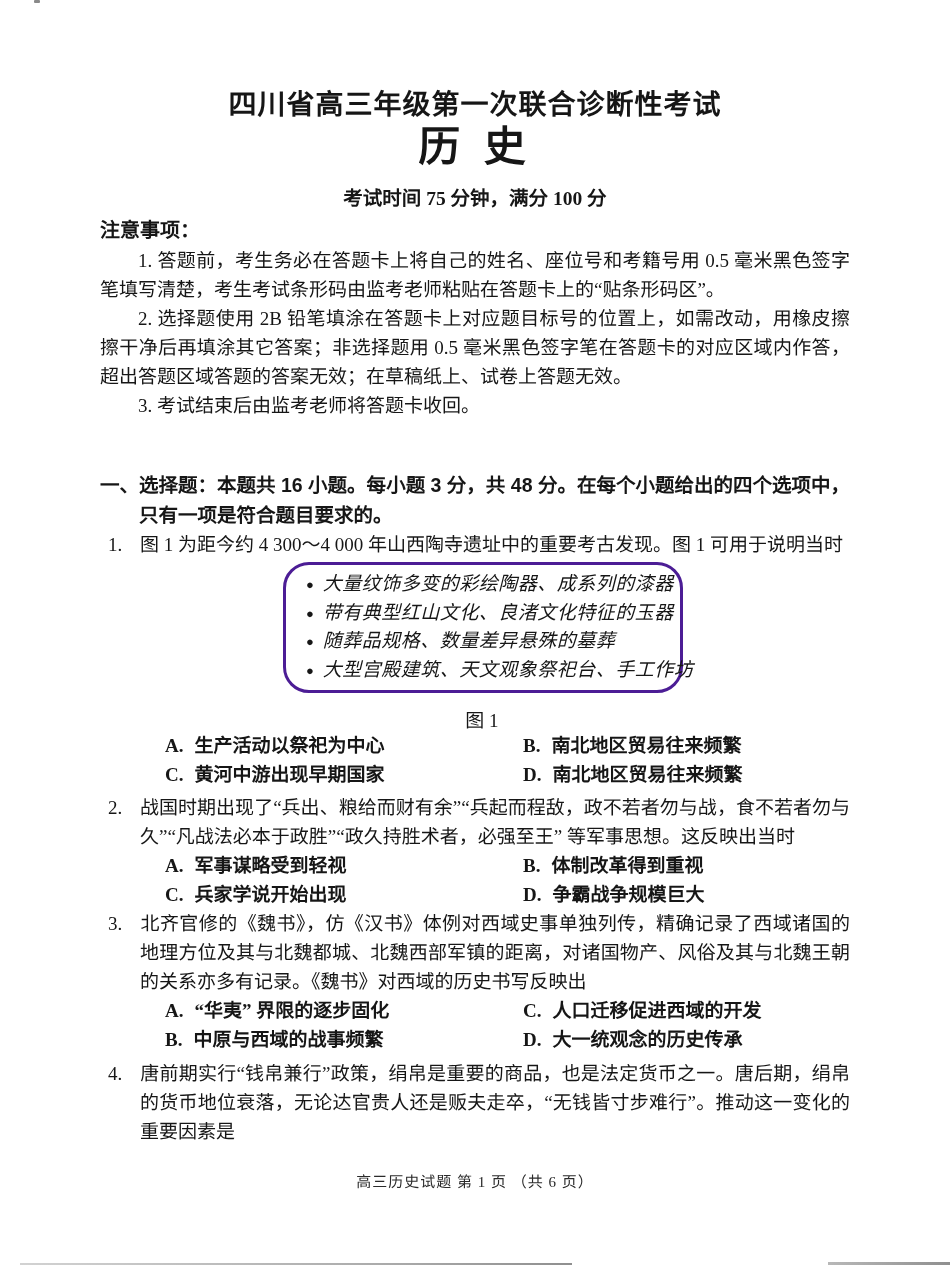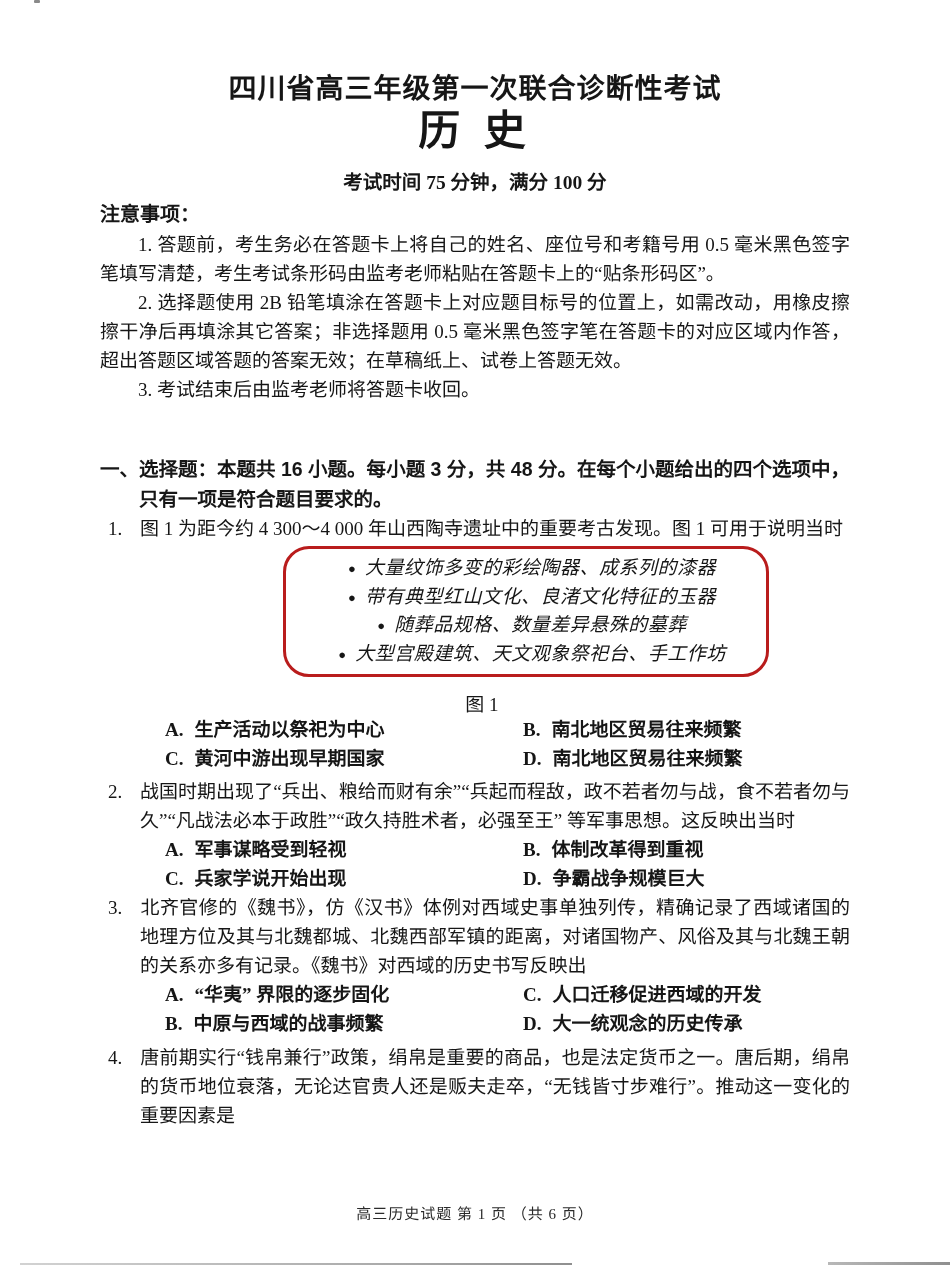--- a/index.html
+++ b/index.html
@@ -11,21 +11,21 @@
     height: 1267px;
     position: relative;
     overflow: hidden;
     background: #ffffff;
     color: #161616;
     font-family: "Liberation Serif", "DejaVu Serif", serif;
     font-size: 19px;
     line-height: 29px;
   }
   .content {
-    padding: 0 100px;
+    padding: 16px 100px;
   }
   
   .title {
     padding-top: 70px;
     margin: 0;
     text-align: center;
     font-family: "Liberation Sans", "DejaVu Sans", sans-serif;
     font-weight: 700;
     font-size: 28px;
     line-height: 38px;
@@ -85,27 +85,26 @@
   .qnum {
     display: inline-block;
     width: 40px;
     padding-left: 8px;
     box-sizing: border-box;
     text-indent: 0;
   }
   
   .figure-box {
     margin: 3px 0 0 183px;
-    width: 486px;
+    width: 400px;
     box-sizing: border-box;
-    border: 3px solid #b91c1c;
+    border: 3px solid #4c1d95;
     border-radius: 26px;
     padding: 5px 8px 6px 20px;
     font-style: italic;
-    text-align: center;
   }
   .bullet-row {
     line-height: 27.5px;
     white-space: nowrap;
   }
   .bullet {
     font-style: normal;
     font-size: 13px;
     margin-right: 9px;
     vertical-align: 1px;
@@ -124,21 +123,21 @@
     display: grid;
     grid-template-columns: 358px 1fr;
     font-weight: bold;
   }
   .option { line-height: 29px; white-space: nowrap; }
   .opt-label { margin-right: 11px; }
   
   .page-footer {
     position: absolute;
     left: 0;
-    top: 1204px;
+    top: 1172px;
     width: 100%;
     text-align: center;
     font-size: 15px;
     line-height: 20px;
     letter-spacing: 1px;
     color: #2a2a2a;
   }
   
   .speck {
     position: absolute;

